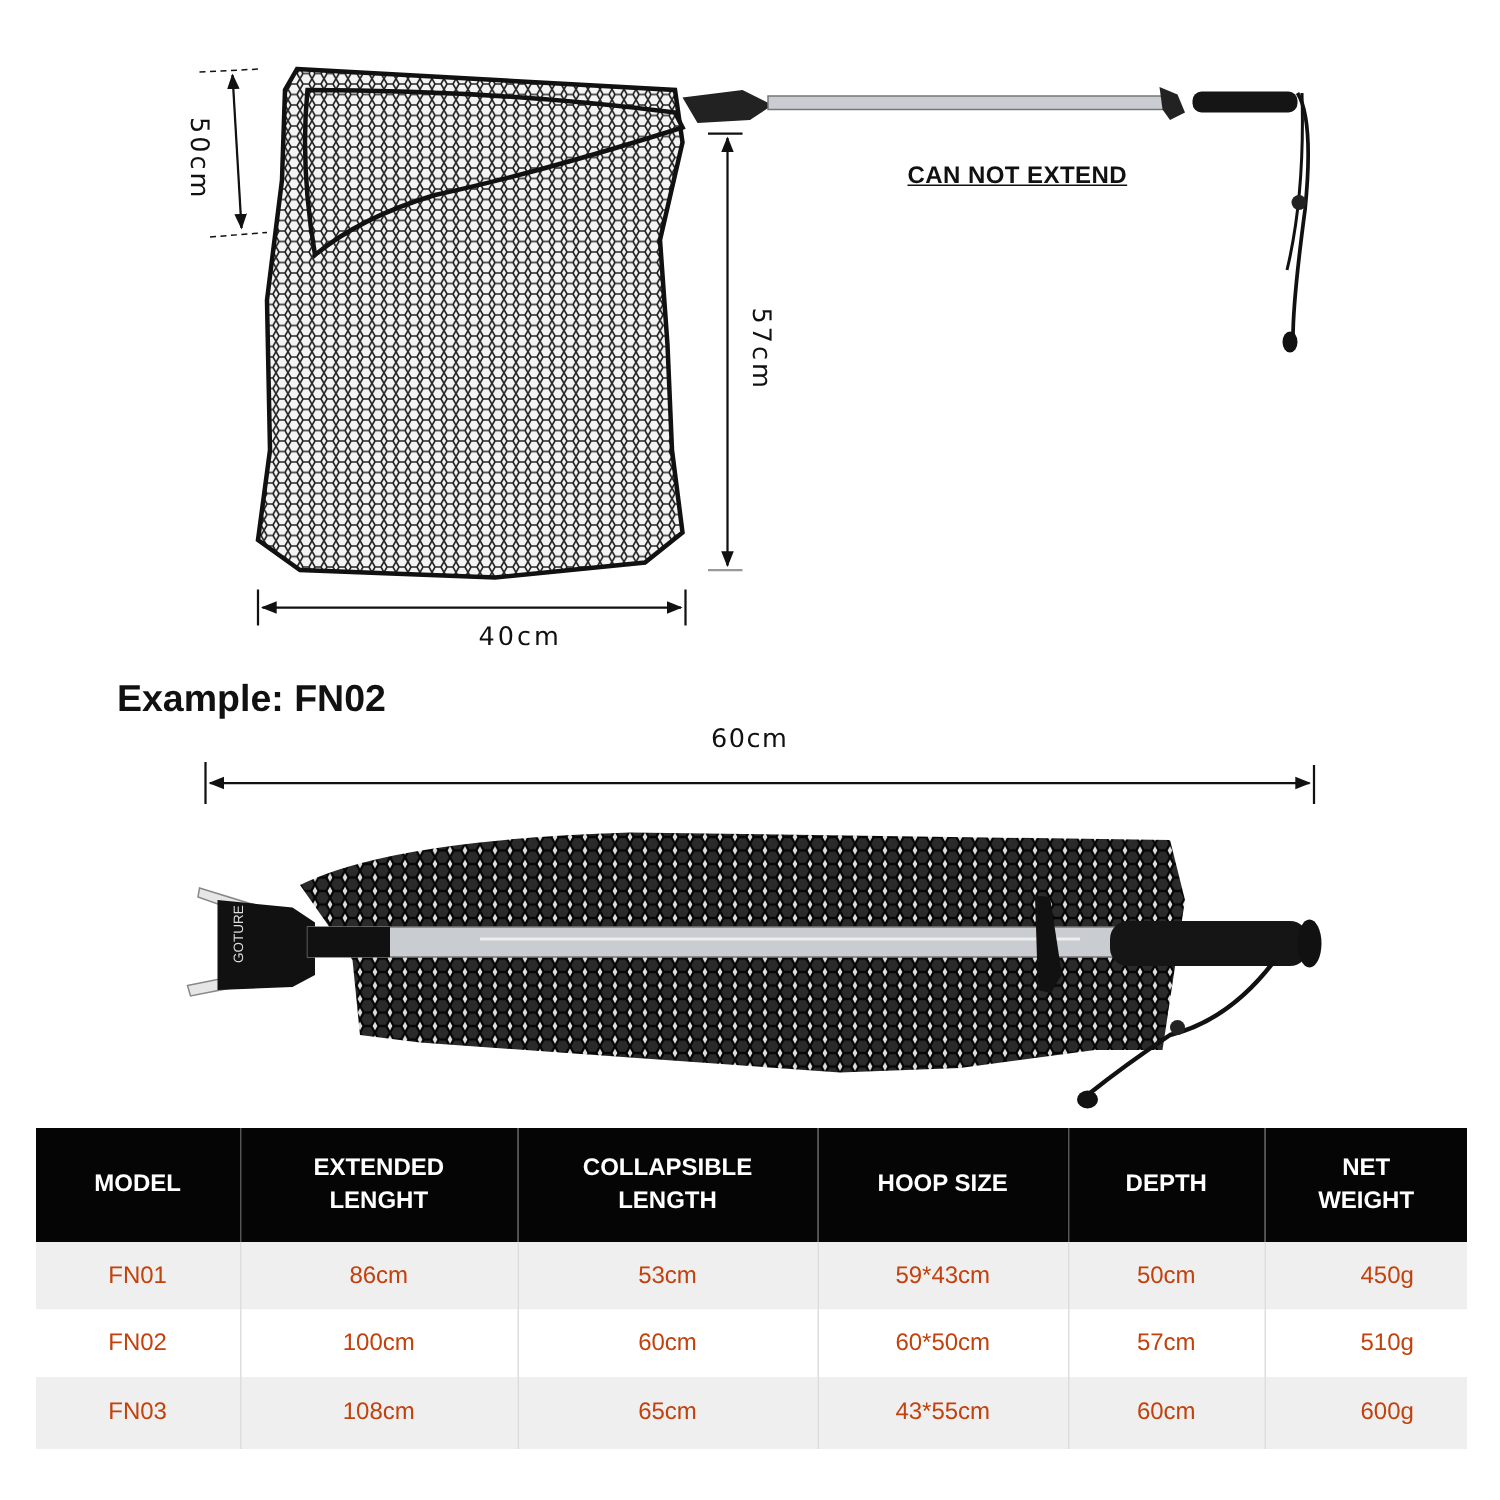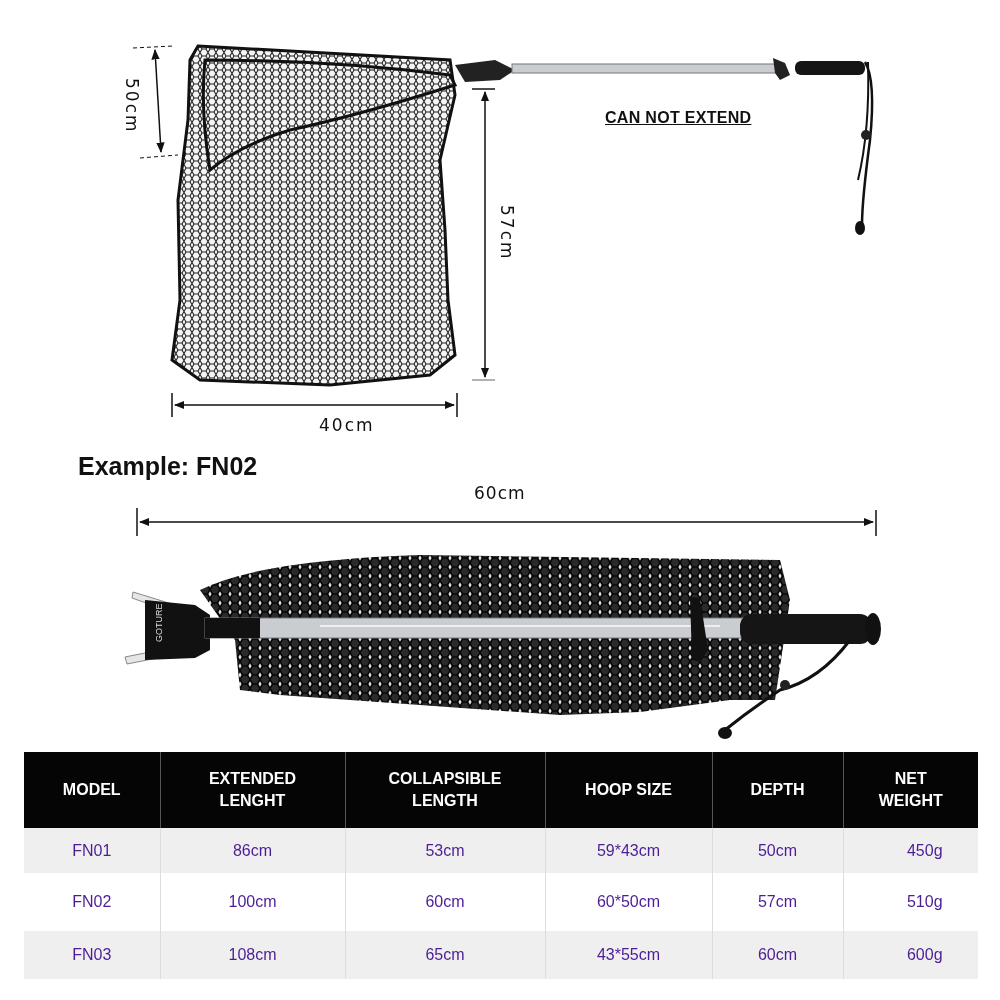--- a/index.html
+++ b/index.html
@@ -7,24 +7,24 @@
          font-family:"Liberation Sans", sans-serif; color:#111; }
   .abs { position:absolute; }
   .dim-label { font-family:"DejaVu Sans", sans-serif; font-size:17px; letter-spacing:2px; color:#111; }
   .vert { writing-mode:vertical-rl; }
   .can-not { font-weight:bold; font-size:16px; letter-spacing:0.3px;text-decoration:underline; }
   .example { font-weight:bold; font-size:25px;margin-left:48px; }
   table.spec { position:absolute; left:24px; top:752px; width:954px; border-collapse:collapse; table-layout:fixed; }
   table.spec th { background:#050505; color:#fff; font-weight:bold; font-size:16px; line-height:22px;
                   height:76px; border-right:1px solid #555; text-align:center; padding:0; }
   table.spec th:last-child { border-right:none; }
-  table.spec td { text-align:center; font-size:16px; color:#4c1d95; border-right:1px solid #ddd; padding:0; }
+  table.spec td { text-align:center; font-size:16px; color:#c2410c; border-right:1px solid #ddd; padding:0; }
   table.spec td:last-child { border-right:none;padding-left:28px; }
   table.spec tr.r0 td { background:#efefef; height:45px; }
-  table.spec tr.r1 td { background:#ffffff; height:58px; }
+  table.spec tr.r1 td { background:#ffffff; height:45px; }
   table.spec tr.r2 td { background:#efefef; height:48px; }
 </style>
 </head>
 <body>
 
 <svg class="abs" style="left:0;top:0" width="1000" height="440" viewBox="0 0 1000 440">
   <defs>
     <pattern id="mesh" width="8" height="7" patternUnits="userSpaceOnUse">
       <rect width="8" height="7" fill="#f4f4f4"></rect>
       <path d="M0 3.5 L2 0 L6 0 L8 3.5 L6 7 L2 7 Z" fill="none" stroke="#222" stroke-width="1.1"></path>

